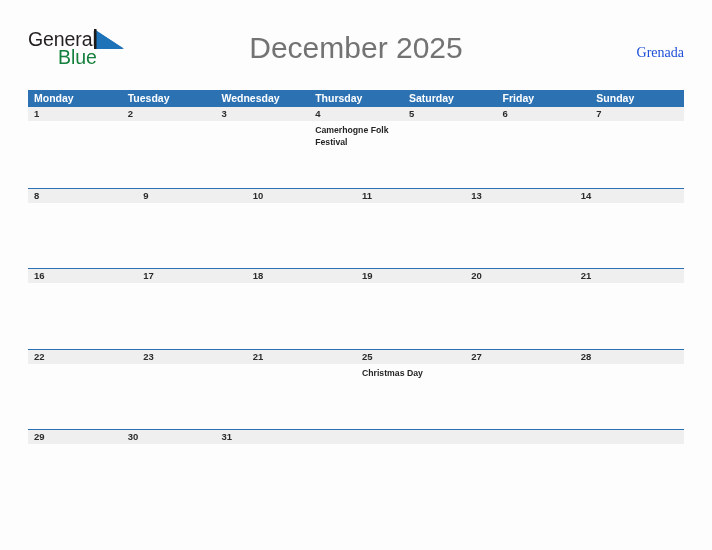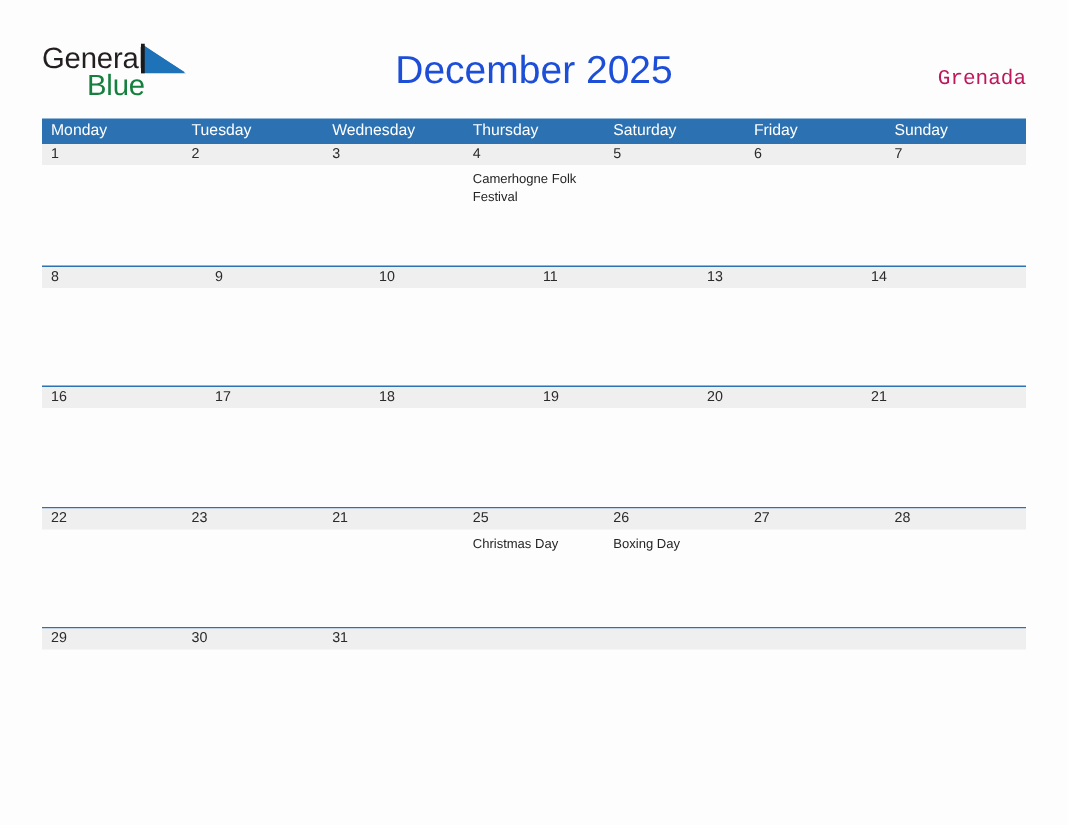--- a/index.html
+++ b/index.html
@@ -55,43 +55,44 @@
     color: #15803d;
     font-family: "Liberation Sans", sans-serif;
   }
 
   .title {
     position: absolute;
     left: 0;
     right: 0;
     top: 31px;
     text-align: center;
-    font-size: 26px;
-    color: #1d4ed8;
+    font-size: 30px;
+    color: #737373;
     font-weight: normal;
     margin: 0;
     font-family: "Liberation Sans", sans-serif;
   }
 
   .country {
     position: absolute;
     right: 28px;
     top: 45px;
     font-size: 14px;
-    color: #be185d;
+    color: #1d4ed8;
     text-align: right;
-    font-family: Liberation Mono, monospace;
+    font-family: Liberation Serif, serif;
   }
 
   
   .calendar {
     position: absolute;
     left: 28px;
-    top: 79px;
+    top: 90px;
     width: 656px;
+    font-weight: bold;
   }
 
   .weekday-row {
     display: flex;
     background: #2c72b3;
     height: 17px;
   }
   .weekday-cell {
     flex: 1 1 0;
     color: #ffffff;
@@ -281,26 +282,20 @@
           <div class="day-cell">
             <span class="day-num">21</span>
           </div>
           <div class="day-cell">
             <span class="day-num">25</span>
             <div class="events">
               <div class="event">Christmas Day</div>
             </div>
           </div>
           <div class="day-cell">
-            <span class="day-num">26</span>
-            <div class="events">
-              <div class="event">Boxing Day</div>
-            </div>
-          </div>
-          <div class="day-cell">
             <span class="day-num">27</span>
           </div>
           <div class="day-cell">
             <span class="day-num">28</span>
           </div>
         </div>
       </div>
       <div class="week-row last">
         <div class="day-band"></div>
         <div class="days">

